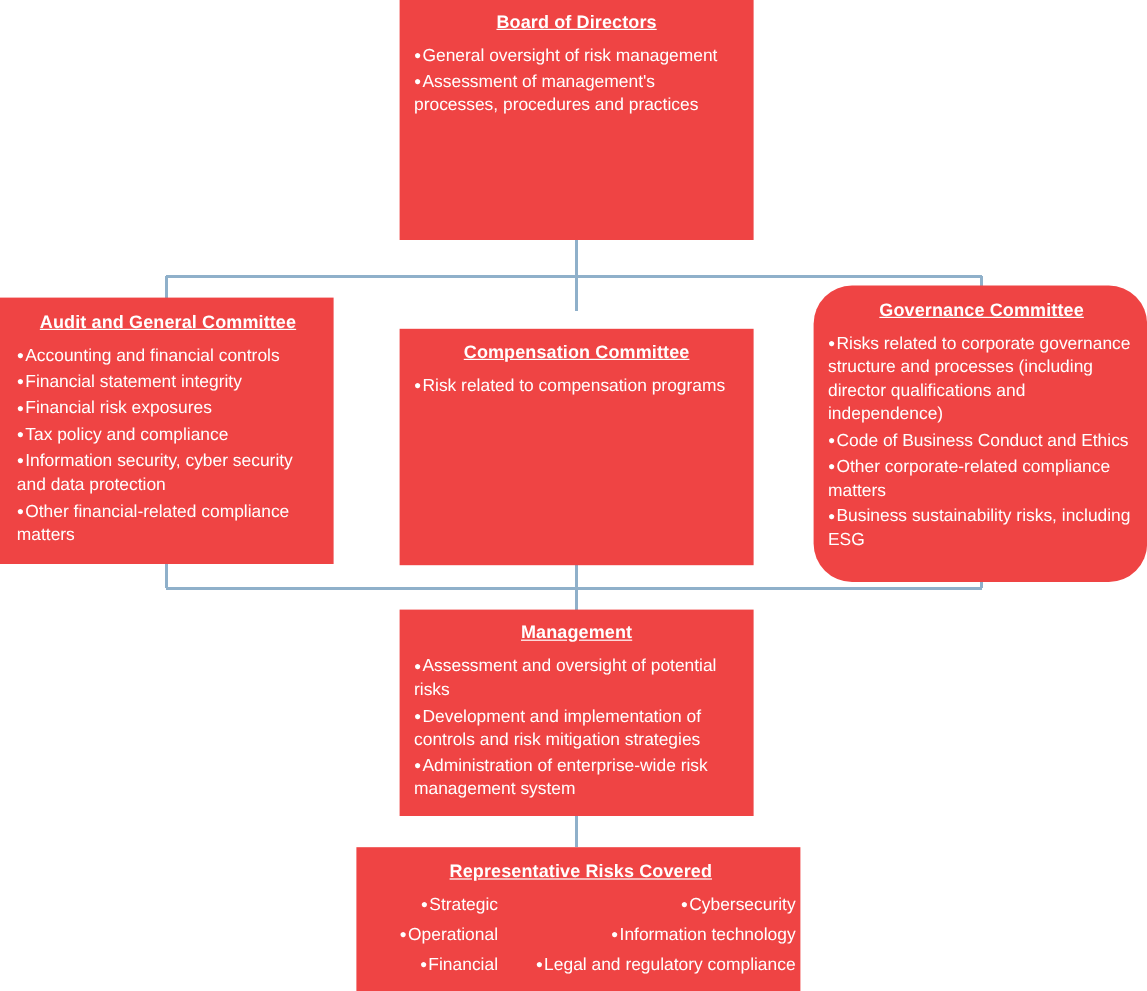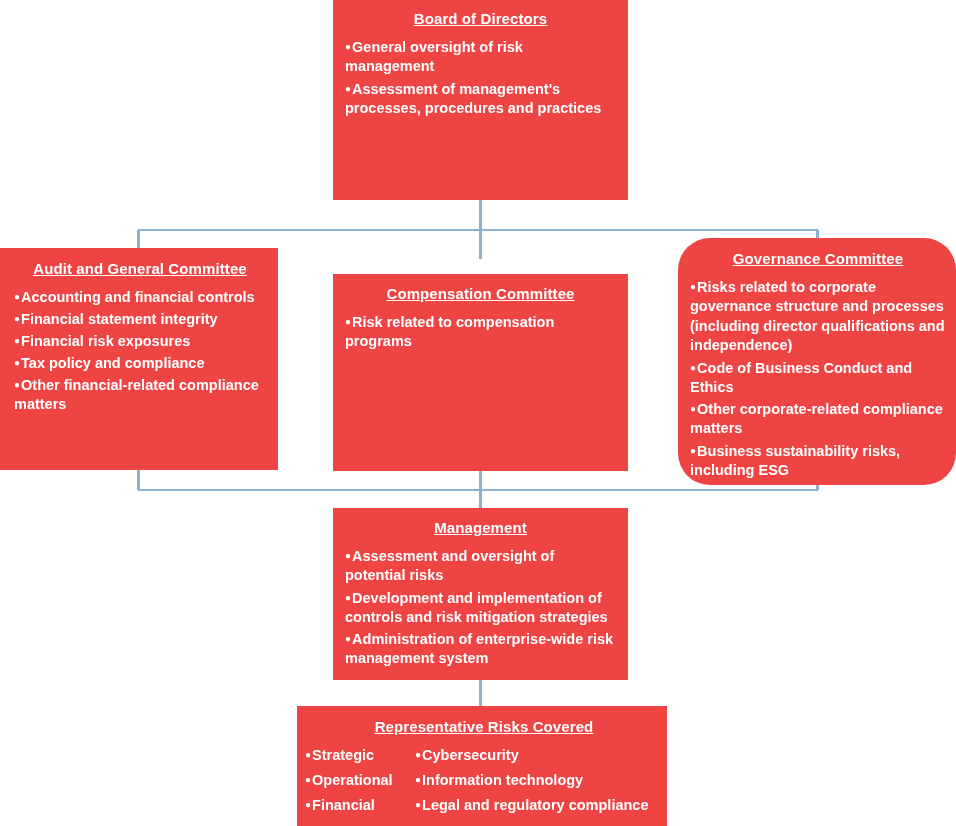--- a/index.html
+++ b/index.html
@@ -47,21 +47,20 @@
     list-style: none;
     margin: 0;
     padding: 0;
   }
   .bullet-item {
     font-size: 14.5px;
     line-height: 19.5px;
     margin: 0 0 2px 0;
     padding: 0;
     text-indent: 0;
-    font-weight: bold;
   }
   .bullet-item::before {
     content: "\25CF";
     font-size: 10px;
     vertical-align: 1.5px;
     margin-right: 1px;
   }
   
   #node-board {
     left: 333px; top: 0px;
@@ -92,20 +91,21 @@
   #node-risks {
     left: 297px; top: 706px;
     width: 370px; height: 153px;
     padding: 12px 4px 8px 8px;
   }
   
   .risks-columns {
     display: flex;
     flex-direction: row;
     align-items: flex-start;
+    text-align: right;
   }
   .risks-col-left { width: 110px; flex: 0 0 110px; }
   .risks-col-right { flex: 1 1 auto; }
   .risks-columns .bullet-item {
     margin-bottom: 5px;
     white-space: nowrap;
   }
 </style>
 </head>
 <body>
@@ -143,20 +143,21 @@
     </ul>
   </div>
 
   <div class="node" id="node-audit">
     <div class="node-title">Audit and General Committee</div>
     <ul class="bullet-list">
       <li class="bullet-item">Accounting and financial controls</li>
       <li class="bullet-item">Financial statement integrity</li>
       <li class="bullet-item">Financial risk exposures</li>
       <li class="bullet-item">Tax policy and compliance</li>
+      <li class="bullet-item">Information security, cyber security and data protection</li>
       <li class="bullet-item">Other financial-related compliance matters</li>
     </ul>
   </div>
 
   <div class="node" id="node-compensation">
     <div class="node-title">Compensation Committee</div>
     <ul class="bullet-list">
       <li class="bullet-item">Risk related to compensation programs</li>
     </ul>
   </div>

